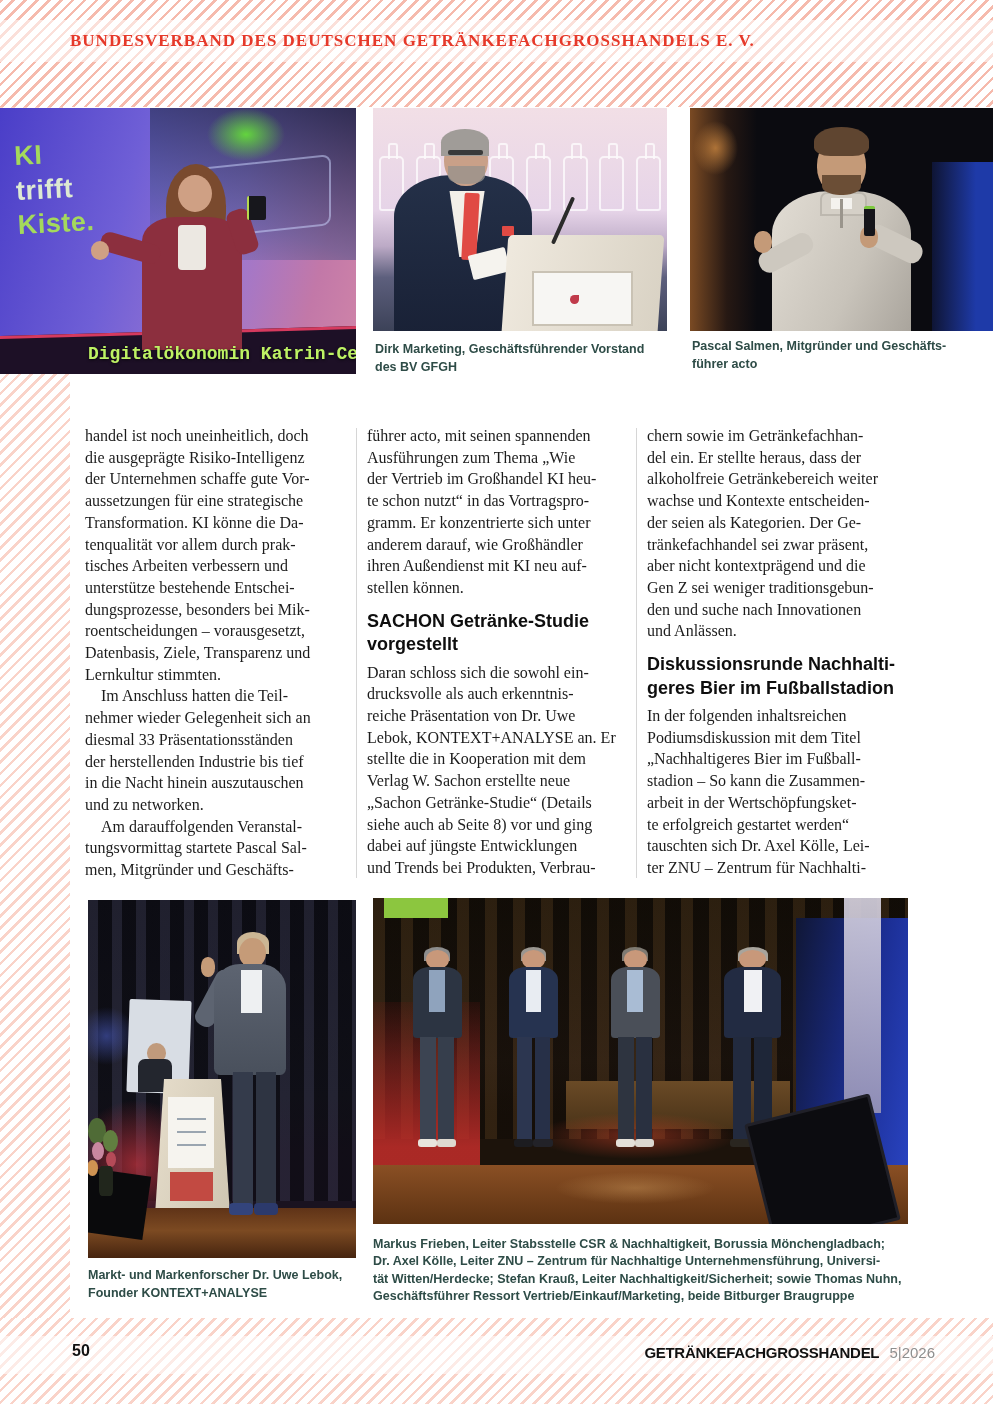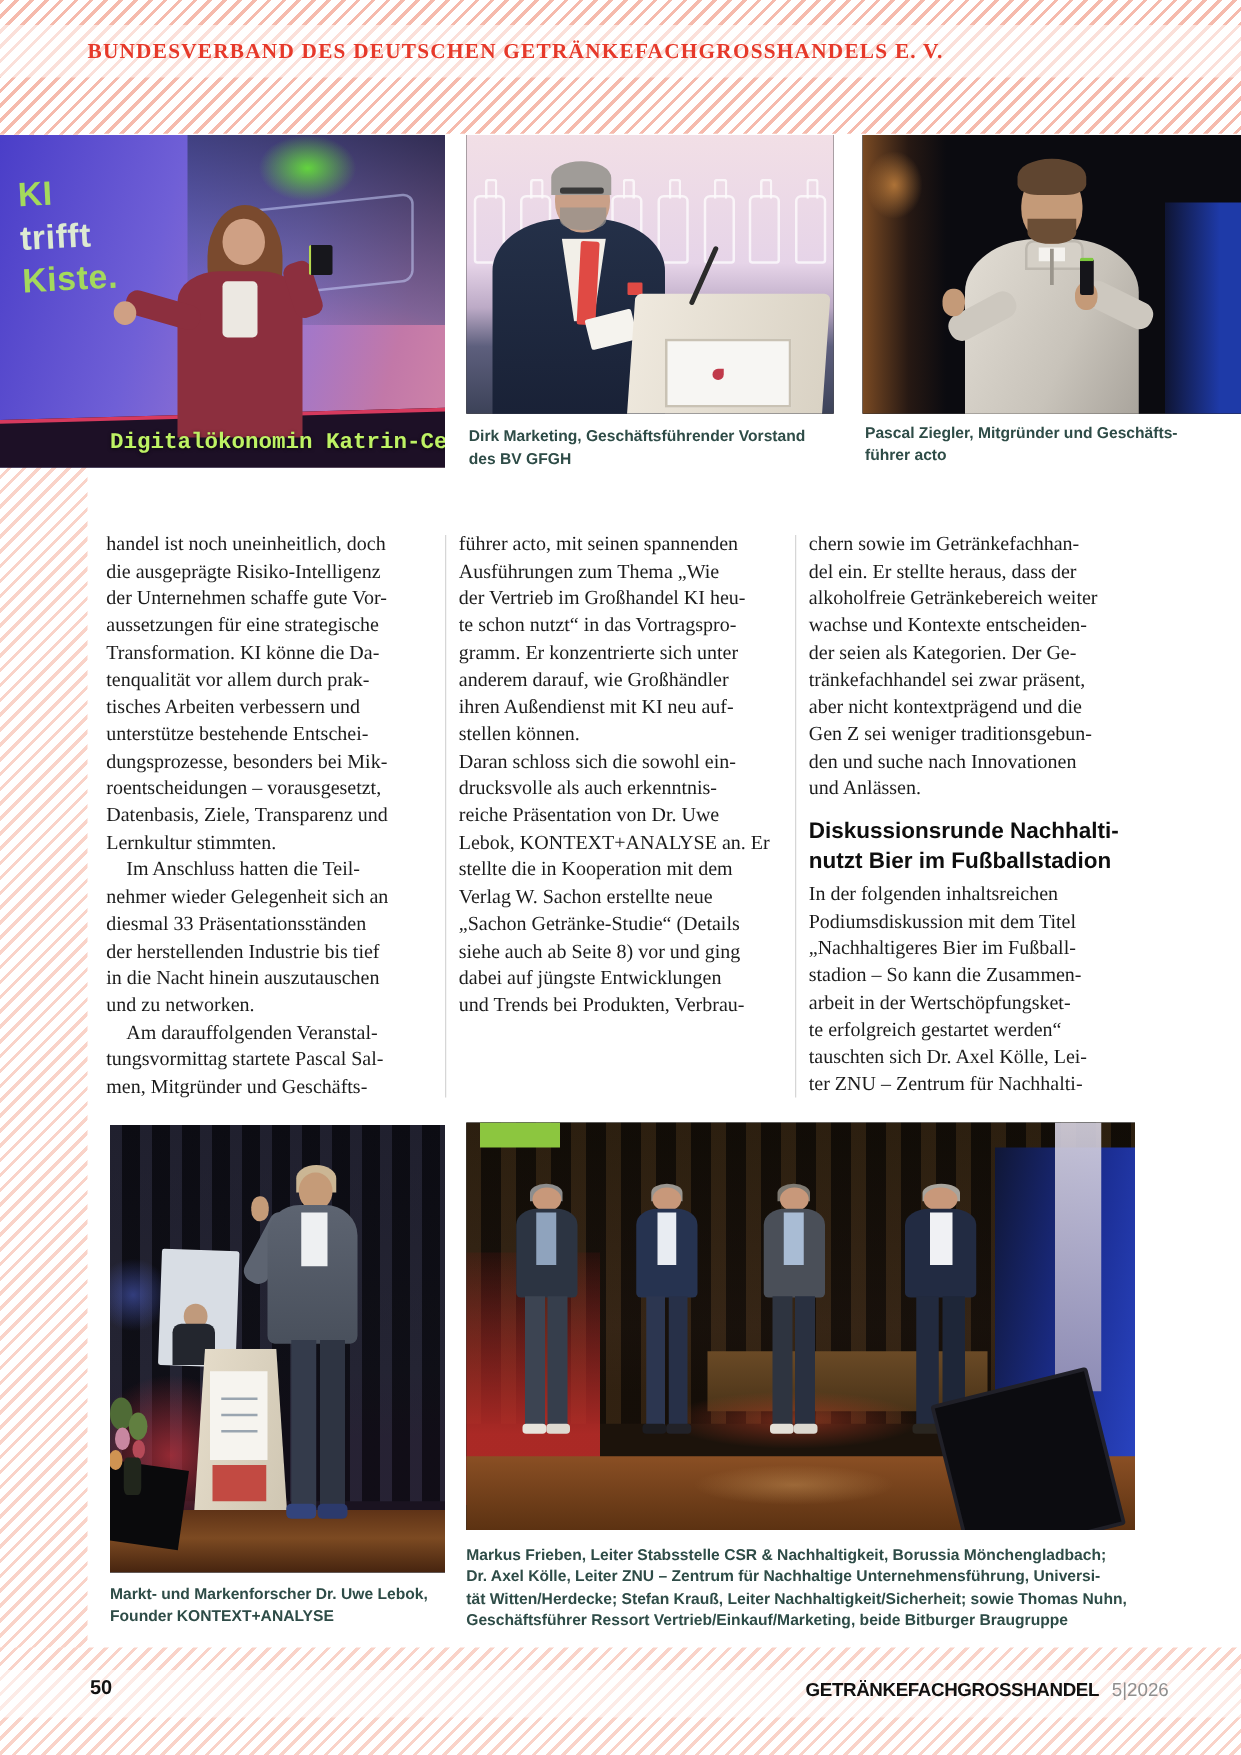--- a/index.html
+++ b/index.html
@@ -260,21 +260,21 @@
   <div class="p3-beard"></div>
   <div class="p3-arm-l"></div>
   <div class="p3-hand-l"></div>
   <div class="p3-arm-r"></div>
   <div class="p3-hand-r"></div>
   <div class="p3-clicker"></div>
 </div>
 
 <div class="caption" id="caption-dirk">Dirk Marketing, Geschäftsführender Vorstand
 des BV GFGH</div>
-<div class="caption" id="caption-pascal">Pascal Ziegler, Mitgründer und Geschäfts-
+<div class="caption" id="caption-pascal">Pascal Salmen, Mitgründer und Geschäfts-
 führer acto</div>
 
 <div class="col" id="col1">
   <div class="bodytext">handel ist noch uneinheitlich, doch
 die ausgeprägte Risiko-Intelligenz
 der Unternehmen schaffe gute Vor-
 aussetzungen für eine strategische
 Transformation. KI könne die Da-
 tenqualität vor allem durch prak-
 tisches Arbeiten verbessern und
@@ -295,20 +295,22 @@
 </div>
 <div class="col" id="col2">
   <div class="bodytext">führer acto, mit seinen spannenden
 Ausführungen zum Thema „Wie
 der Vertrieb im Großhandel KI heu-
 te schon nutzt“ in das Vortragspro-
 gramm. Er konzentrierte sich unter
 anderem darauf, wie Großhändler
 ihren Außendienst mit KI neu auf-
 stellen können.</div>
+  <div class="h2">SACHON Getränke-Studie
+vorgestellt</div>
   <div class="bodytext">Daran schloss sich die sowohl ein-
 drucksvolle als auch erkenntnis-
 reiche Präsentation von Dr. Uwe
 Lebok, KONTEXT+ANALYSE an. Er
 stellte die in Kooperation mit dem
 Verlag W. Sachon erstellte neue
 „Sachon Getränke-Studie“ (Details
 siehe auch ab Seite 8) vor und ging
 dabei auf jüngste Entwicklungen
 und Trends bei Produkten, Verbrau-</div>
@@ -318,21 +320,21 @@
 del ein. Er stellte heraus, dass der
 alkoholfreie Getränkebereich weiter
 wachse und Kontexte entscheiden-
 der seien als Kategorien. Der Ge-
 tränkefachhandel sei zwar präsent,
 aber nicht kontextprägend und die
 Gen Z sei weniger traditionsgebun-
 den und suche nach Innovationen
 und Anlässen.</div>
   <div class="h2">Diskussionsrunde Nachhalti-
-nutzt Bier im Fußballstadion</div>
+geres Bier im Fußballstadion</div>
   <div class="bodytext">In der folgenden inhaltsreichen
 Podiumsdiskussion mit dem Titel
 „Nachhaltigeres Bier im Fußball-
 stadion – So kann die Zusammen-
 arbeit in der Wertschöpfungsket-
 te erfolgreich gestartet werden“
 tauschten sich Dr. Axel Kölle, Lei-
 ter ZNU – Zentrum für Nachhalti-</div>
 </div>
 

